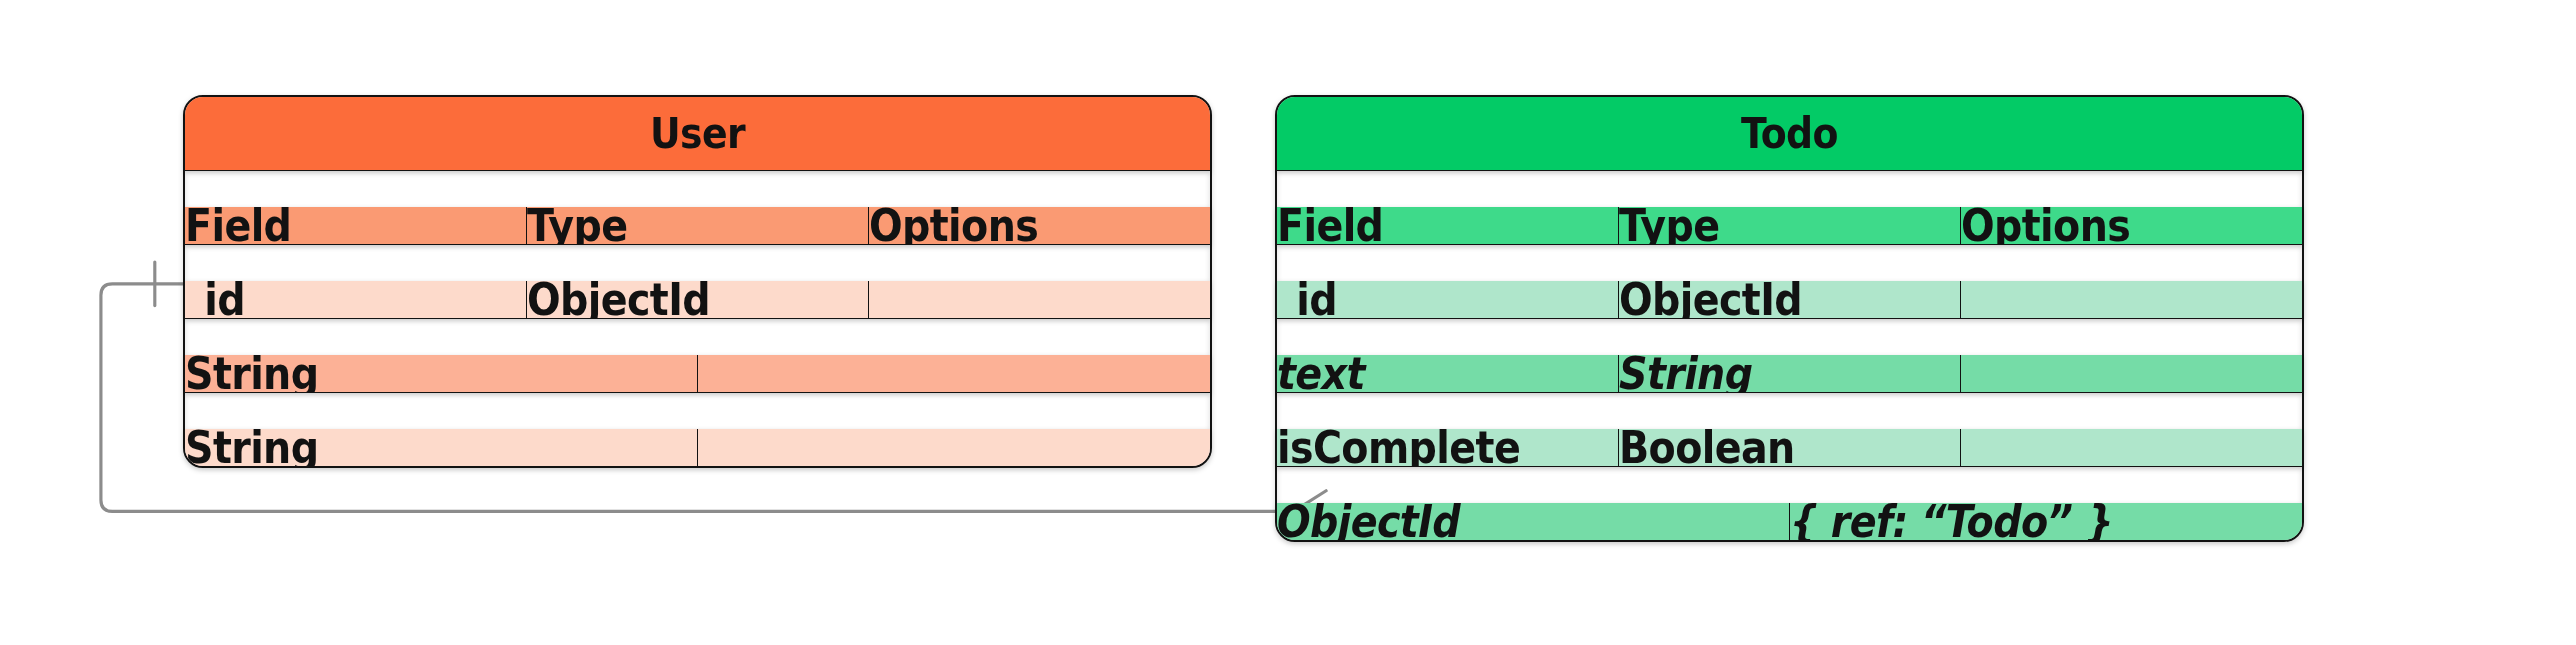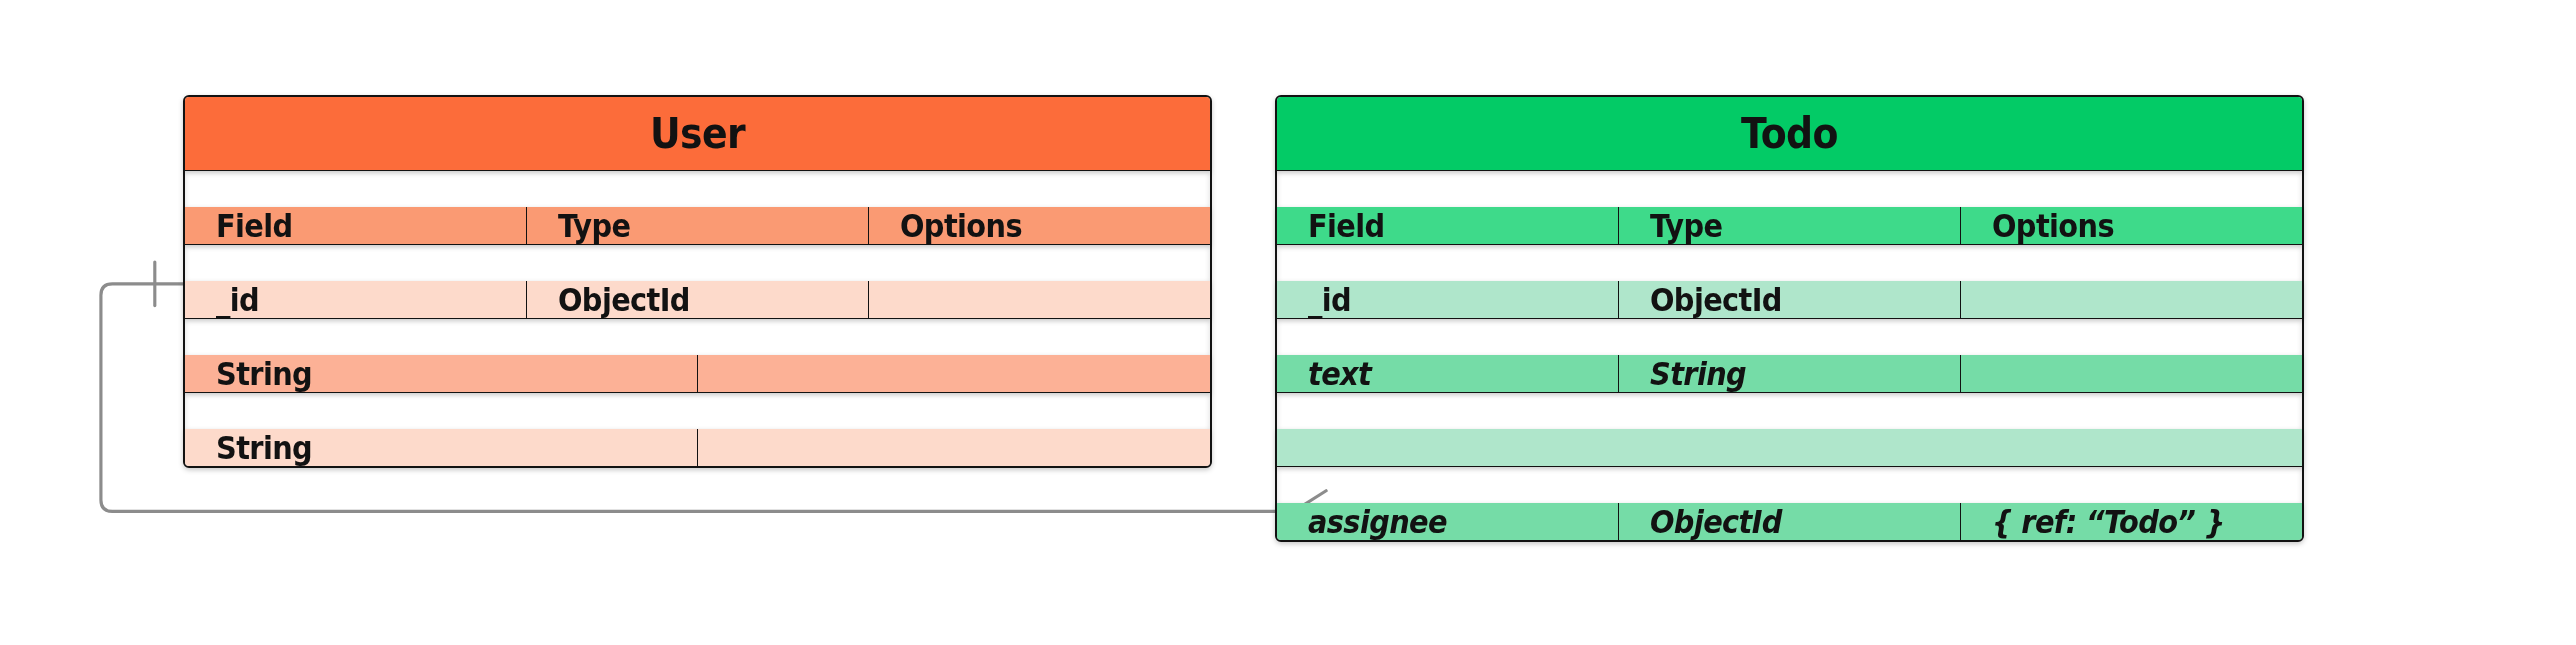--- a/index.html
+++ b/index.html
@@ -29,21 +29,21 @@
     stroke: var(--connector);
     stroke-width: 5.5;
     stroke-linecap: round;
     stroke-linejoin: round;
   }
   .entity {
     position: absolute;
     top: 95px;
     width: 1029px;
     border: 2.3px solid var(--border);
-    border-radius: 6px;
+    border-radius: 20px;
     overflow: hidden;
     z-index: 1;
     box-sizing: border-box;
     filter: drop-shadow(0 2.3px 2.9px rgba(0,0,0,0.22));
   }
   .entity.user { left: 183px; }
   .entity.todo { left: 1275px; }
   .entity-title {
     height: 73px;
     display: flex;
@@ -54,23 +54,22 @@
   }
   .row {
     display: flex;
     height: 73px;
     border-top: 1.7px solid var(--border);
   }
   .cell {
     flex: 1 1 0;
     display: flex;
     align-items: center;
-    padding-left: 31px;
     box-sizing: border-box;
-    font-size: 32px;
+    font-size: 44px;
     letter-spacing: -0.6px;
     white-space: nowrap;
     overflow: hidden;
     margin-top: 36px;
   }
   .cell + .cell { border-left: 1.7px solid var(--border); }
 
   .user .entity-title            { background: var(--user-title); }
   .user .row.header .cell        { background: var(--user-header); }
   .user .row.r-light .cell       { background: var(--user-row-light); }
@@ -125,23 +124,24 @@
       <div class="cell">_id</div>
       <div class="cell">ObjectId</div>
       <div class="cell"></div>
     </div>
     <div class="row r-medium">
       <div class="cell">text</div>
       <div class="cell">String</div>
       <div class="cell"></div>
     </div>
     <div class="row r-light">
+      <div class="cell">isComplete</div>
+      <div class="cell">Boolean</div>
       <div class="cell"></div>
     </div>
     <div class="row r-medium">
-      <div class="cell">assignee</div>
       <div class="cell">ObjectId</div>
       <div class="cell">{ ref: “Todo” }</div>
     </div>
   </section>
 
 </div>
 
 
 </body></html>

